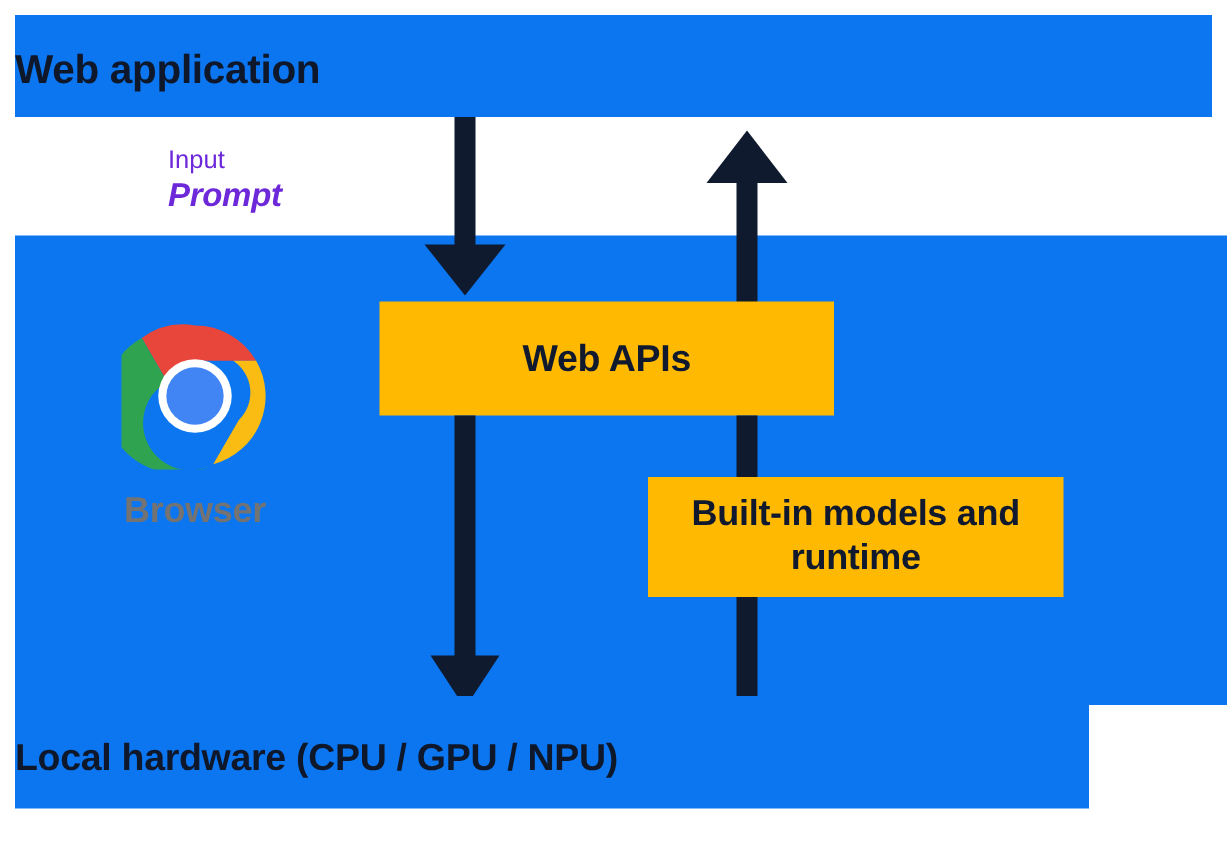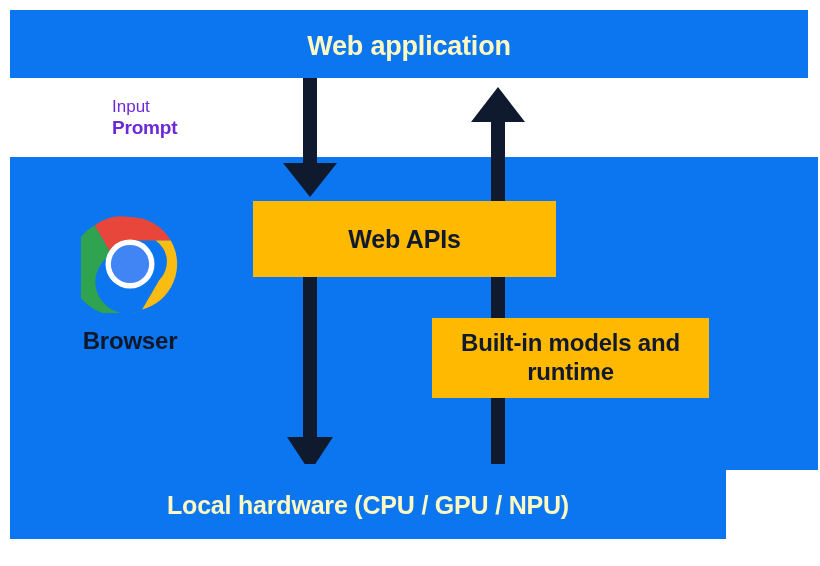--- a/index.html
+++ b/index.html
@@ -41,22 +41,21 @@
     top: 464px;
     width: 716px;
     height: 75px;
   }
 
   
   .band-title {
     position: absolute;
     left: 0;
     right: 0;
-    text-align: center;
-    color: #fef9c3;
+    color: #0f172a;
     font-weight: bold;
     letter-spacing: -0.2px;
   }
   #web-application-title {
     top: 20px;
     font-size: 27px;
     line-height: 32px;
   }
   #local-hardware-title {
     top: 26px;
@@ -70,23 +69,24 @@
     color: #6d28d9;
     line-height: 1.18;
   }
   .io-label .io-kind {
     display: block;
     font-size: 17px;
     font-weight: normal;
   }
   .io-label .io-value {
     display: block;
-    font-size: 19px;
-    font-weight: bold;
-    letter-spacing: -0.2px;
+    font-size: 22px;
+    font-weight: bold;
+    letter-spacing: -0.2px;
+    font-style: italic;
   }
   #io-input {
     left: 112px;
     top: 97px;
     text-align: left;
   }
   #io-output {
     right: 46px;
     top: 97px;
     text-align: right;
@@ -142,21 +142,21 @@
   }
   #chrome-logo {
     display: block;
     margin: 0 auto;
     width: 98px;
     height: 98px;
   }
   #browser-label {
     margin-top: 14px;
     text-align: center;
-    color: #0f172a;
+    color: #737373;
     font-size: 24px;
     font-weight: bold;
     letter-spacing: -0.2px;
   }
 </style>
 </head>
 <body>
 
 <div id="stage">
 

